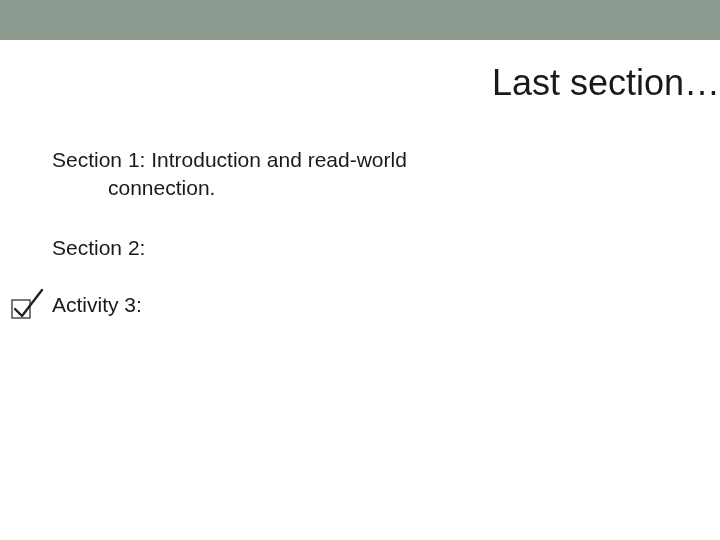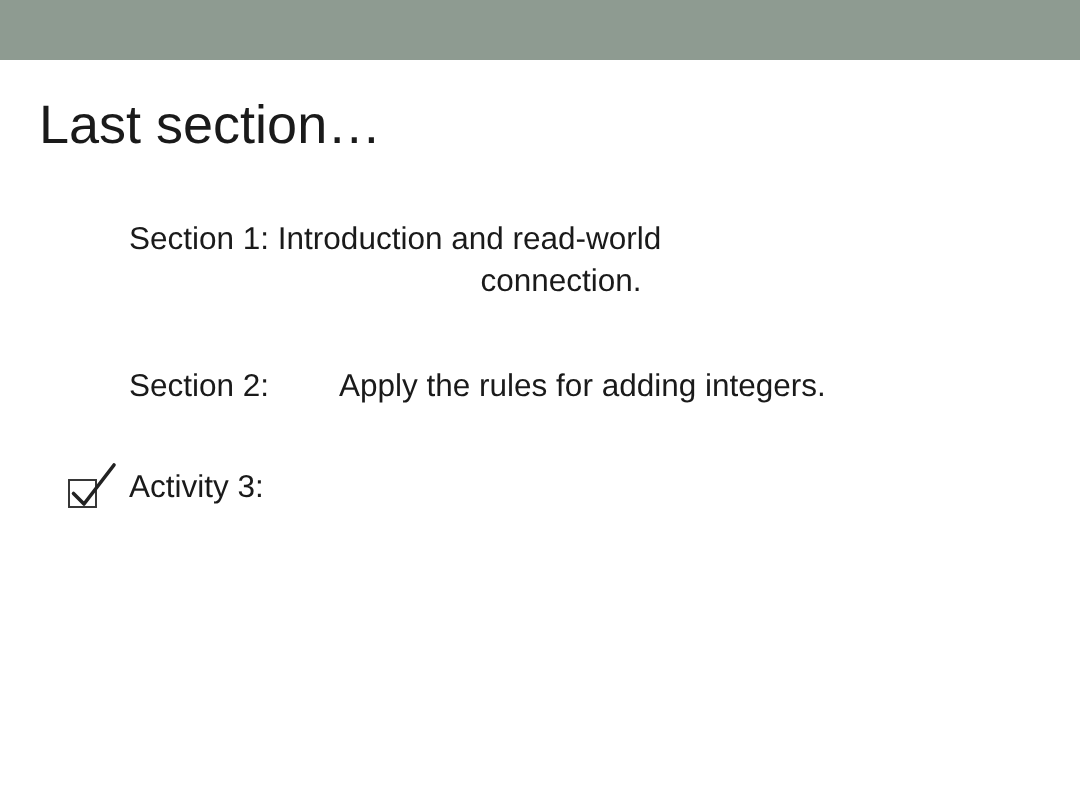--- a/index.html
+++ b/index.html
@@ -17,37 +17,37 @@
     }
     .top-bar {
       width: 100%;
       height: 40px;
       background: #8e9b91;
     }
     .title {
       font-size: 36px;
       font-weight: 400;
       padding: 22px 0 0 26px;
+      text-align: right;
     }
     .body-area {
-      padding: 42px 0 0 86px;
+      padding: 42px 0 0 52px;
     }
     .section1 {
       font-size: 21px;
       line-height: 1.35;
       max-width: 520px;
     }
     .indent-cont {
       display: block;
       padding-left: 56px;
-      text-align: center;
     }
     .row {
       display: flex;
-      margin-top: 42px;
+      margin-top: 32px;
       font-size: 21px;
       line-height: 1.2;
       position: relative;
     }
     .row-label {
       width: 140px;
       flex: 0 0 140px;
     }
     .row-desc {
       flex: 1;
@@ -69,21 +69,20 @@
 
 <div class="body-area">
 
   <div class="section1">
     <span>Section 1: Introduction and read-world</span>
     <span class="indent-cont">connection.</span>
   </div>
 
   <div class="row">
     <div class="row-label">Section 2:</div>
-    <div class="row-desc">Apply the rules for adding integers.</div>
   </div>
 
   <div class="row">
     <div class="check-wrap">
       <svg viewBox="0 0 40 36" width="40" height="36">
         <rect x="4" y="14" width="18" height="18" fill="none" stroke="#333" stroke-width="1.3"></rect>
         <path d="M7 23 L14 30 L34 4" fill="none" stroke="#222" stroke-width="2.4" stroke-linecap="round" stroke-linejoin="round"></path>
       </svg>
     </div>
     <div class="row-label">Activity 3:</div>

